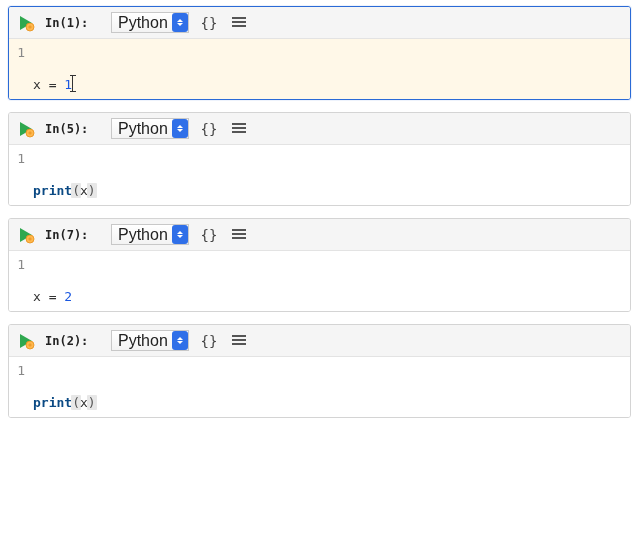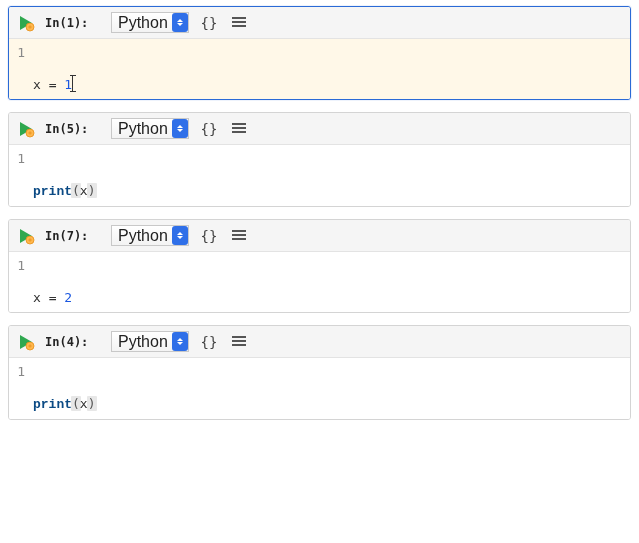--- a/index.html
+++ b/index.html
@@ -116,21 +116,21 @@
     text-align: right;
     padding-right: 8px;
     color: #888;
     user-select: none;
   }
   .code-line {
     white-space: pre;
     color: #333;
     margin-top: 32px;
   }
-  .code-line .kw { font-weight: bold; color: #0b4a84; font-family: Liberation Mono, monospace; }
+  .code-line .kw { font-weight: bold; color: #0b4a84; }
   .code-line .num { color: #1a57e0; }
   .code-line .paren { color: #555; }
   .cursor-caret {
     display: inline-block;
     width: 0;
     height: 15px;
     border-left: 1px solid #333;
     vertical-align: -2px;
     position: relative;
   }
@@ -250,21 +250,21 @@
     </div>
     <div class="cell">
       <div class="cell-toolbar">
         <div class="run-btn">
           <svg width="18" height="18" viewBox="0 0 18 18">
     <polygon points="3,2 15,9 3,16" fill="#2fa84f"></polygon>
     <circle cx="13" cy="13" r="4" fill="#ffb74d" stroke="#e69119" stroke-width="0.8"></circle>
     <path d="M11.3 13 h3.4 M13 11.3 v3.4" stroke="#e69119" stroke-width="0.8"></path>
   </svg>
         </div>
-        <span class="prompt">In(4):</span>
+        <span class="prompt">In(2):</span>
         <div class="lang-select">
           <span class="lang-label">Python</span>
           <span class="updown">
             <span class="tri up"></span>
             <span class="tri down"></span>
           </span>
         </div>
         <div class="braces-btn">{}</div>
         <div class="lines-btn">
           <svg width="16" height="14" viewBox="0 0 16 14">

